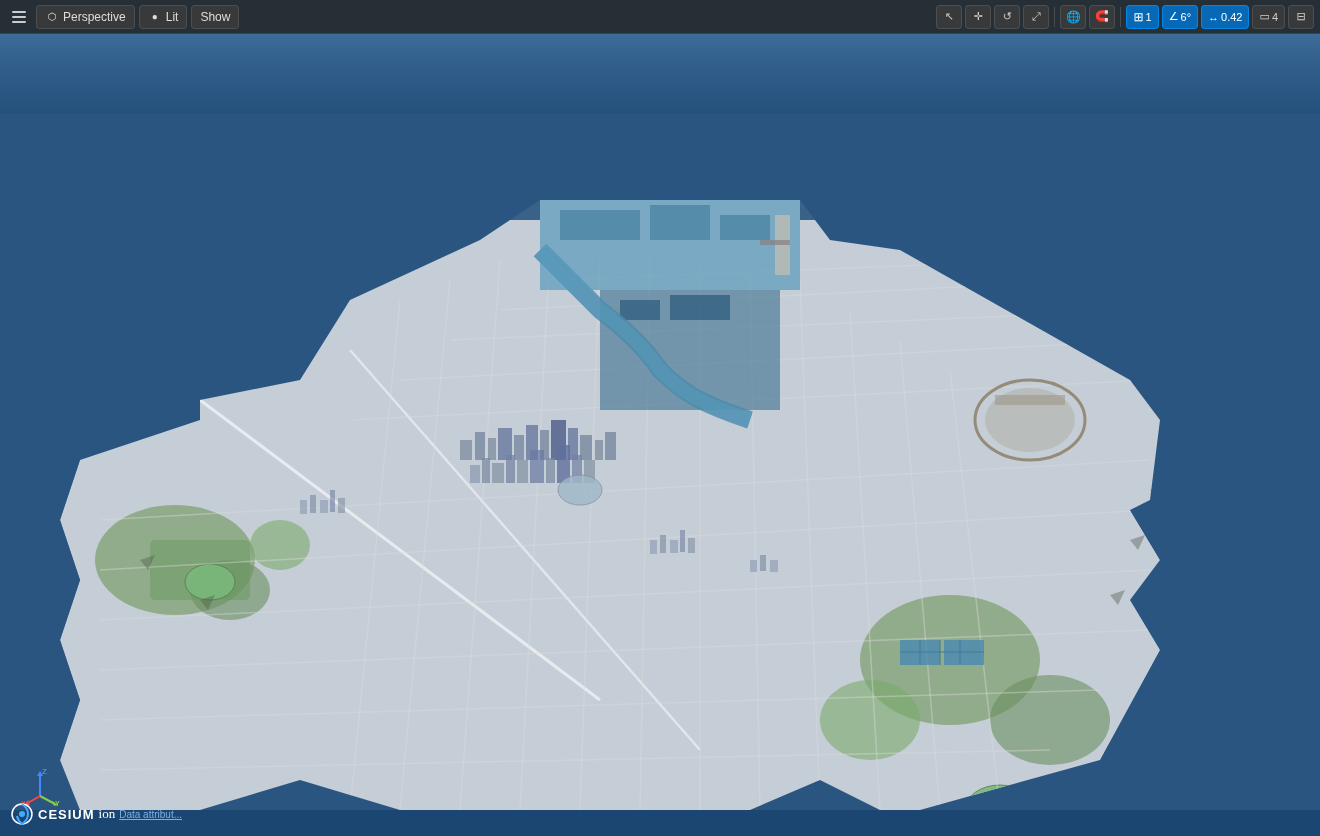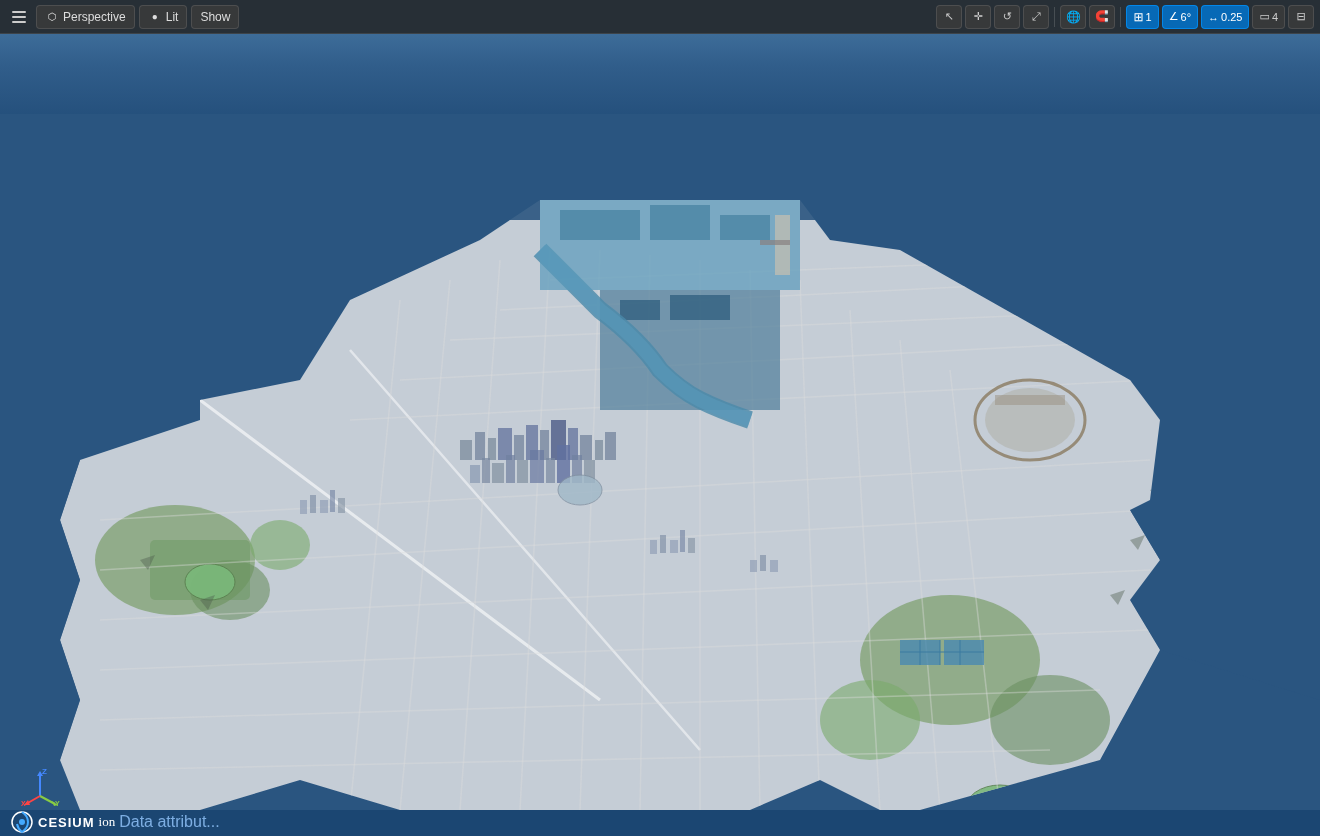--- a/index.html
+++ b/index.html
@@ -112,31 +112,32 @@
       justify-content: center;
       gap: 3px;
       cursor: pointer;
       border-radius: 4px;
     }
     .hamburger span { width: 14px; height: 2px; background: #ccc; border-radius: 1px; display: block; }
 
     
     #cesium-brand {
       position: absolute;
-      bottom: 2px;
+      bottom: 10px;
       left: 10px;
       display: flex;
       align-items: center;
       gap: 4px;
       z-index: 100;
     }
 
     #cesium-brand .attribution-text {
-      font-size: 16px;
+      font-size: 10px;
       color: rgba(150,200,255,0.8);
+      text-decoration: underline;
       cursor: pointer;
     }
 
     
     #axes-indicator {
       position: absolute;
       bottom: 30px;
       left: 20px;
       width: 40px;
       height: 40px;
@@ -375,21 +376,21 @@
         <span>1</span>
       </div>
 
       <div class="icon-btn-labeled active">
         <span>∠</span>
         <span>6°</span>
       </div>
 
       <div class="icon-btn-labeled active">
         <span>↔</span>
-        <span>0.25</span>
+        <span>0.42</span>
       </div>
 
       <div class="icon-btn-labeled" style="background:rgba(60,60,60,0.8);border-color:rgba(100,100,100,0.5);color:#ccc;">
         <span>▭</span>
         <span>4</span>
       </div>
 
       <div class="icon-btn" title="Layout">
         <span>⊟</span>
       </div>

